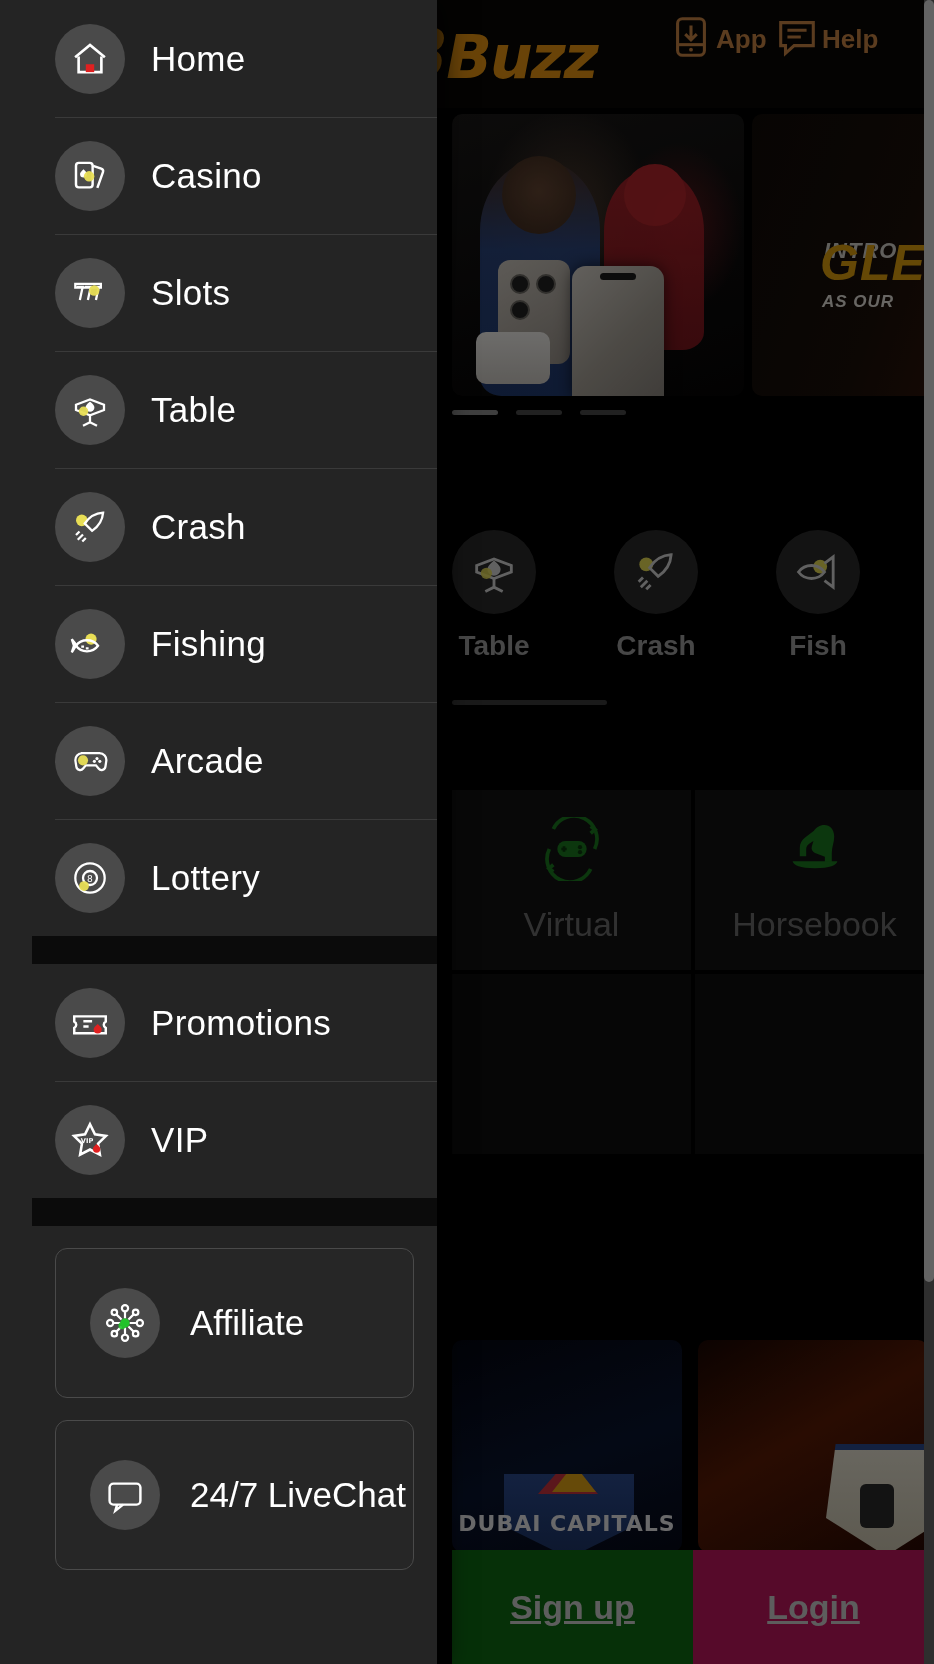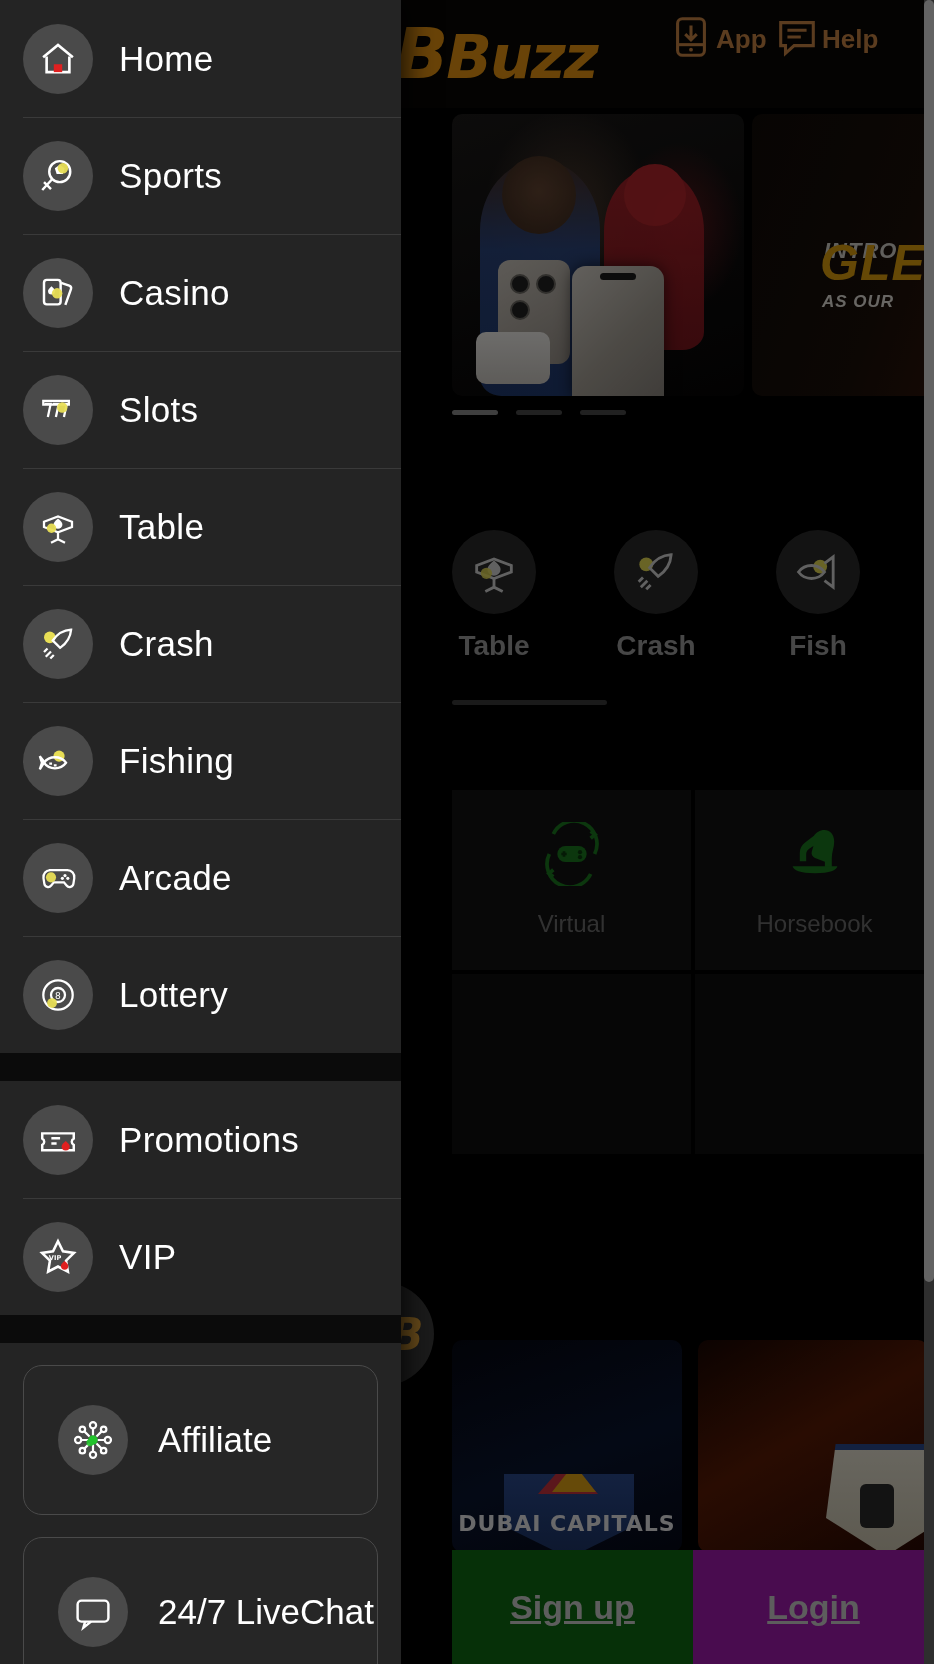--- a/index.html
+++ b/index.html
@@ -74,21 +74,21 @@
       display:flex; align-items:center; justify-content:center; }
   .cat .nm{ color:#9d9d9d; font-size:28px; font-weight:bold; white-space:nowrap; }
   .cat-scroll{ position:absolute; left:452px; top:700px; width:155px; height:5px;
       background:#3a3a3a; border-radius:3px; }
 
   
   .tiles{ position:absolute; left:452px; top:790px; width:482px;
       display:grid; grid-template-columns:1fr 1fr; gap:4px; }
   .tile{ height:180px; background:#121212; display:flex; flex-direction:column;
       align-items:center; justify-content:center; gap:20px; }
-  .tile .tl{ color:#6e6e6e; font-size:24px; }
+  .tile .tl{ color:#6e6e6e; font-size:34px; }
   .tile.blank{ background:#0e0e0e; }
 
   
   .ccards{ position:absolute; left:452px; top:1340px; width:490px; height:212px;
       display:flex; gap:16px; }
   .ccard{ width:230px; height:212px; border-radius:10px; overflow:hidden; position:relative; }
   .ccard.a{ background:linear-gradient(160deg,#050812 0%,#0b1530 55%,#050a18 100%); }
   .ccard.b{ background:linear-gradient(150deg,#1b0703 0%,#5c1c06 45%,#2a0a03 100%); }
   .dc-logo{ position:absolute; left:52px; bottom:-6px; width:130px; height:84px;
       background:linear-gradient(180deg,#2b4a8e,#1d3566);
@@ -112,41 +112,41 @@
       border-radius:50%; background:#3c3c3c; display:flex; align-items:center;
       justify-content:center; gap:1px; font-weight:bold; font-size:44px;
       font-style:italic; font-family:"DejaVu Sans",sans-serif; }
   .wb-badge .w{ color:#2FBF3B; } .wb-badge .b{ color:#E8A93C; }
 
   
   .actionbar{ position:absolute; left:452px; bottom:0; width:482px; height:114px; display:flex; }
   .act{ flex:1; display:flex; align-items:center; justify-content:center;
       color:#cfcfcf; font-size:34px; font-weight:bold;text-decoration:underline; }
   .act.signup{ background:#0E6B12; }
-  .act.login{ background:#a21caf; }
+  .act.login{ background:#be185d; }
 
   .dim{ position:absolute; inset:0; background:rgba(0,0,0,.55); }
 
   
-  #drawer{ position:absolute; left:0; top:0; width:401px; height:1664px;
+  #drawer{ position:absolute; left:0; top:0; width:437px; height:1664px;
       background:#242424; z-index:20; overflow:hidden;
-      box-shadow:6px 0 26px rgba(0,0,0,.75); }
+      box-shadow:6px 0 26px rgba(0,0,0,.75);padding-left:32px; }
   .sec{ background:#242424; }
   .gap{ height:28px; background:#0b0b0b; }
 
   .nav{ position:relative; height:117px; display:flex; align-items:center;
       padding-left:23px; gap:26px; }
   .nav + .nav:before{ content:""; position:absolute; left:23px; right:0; top:0;
       height:1px; background:#3a3a3a; }
   .ico{ width:70px; height:70px; min-width:70px; border-radius:50%;
       background:#4a4a4a; display:flex; align-items:center; justify-content:center; }
   .nav .txt{ color:#fff; font-size:35px; letter-spacing:.3px; }
 
   .cardwrap{ padding:22px 23px 0 23px; background:#242424; }
-  .card{ height:150px; border:1px solid #4a4a4a; border-radius:19px;
+  .card{ height:150px; border:1px solid #4a4a4a; border-radius:12px;
       display:flex; align-items:center; padding-left:34px; gap:30px; background:#262626; }
   .card .ico{ background:#4a4a4a; }
   .card .txt{ color:#fff; font-size:35px; }
 
   
   .sbar{ position:absolute; right:0; top:0; width:10px; height:1664px; background:#2e2e2e; z-index:21; }
   .sthumb{ position:absolute; right:0; top:0; width:10px; height:1282px;
       background:#636363; border-radius:5px; z-index:22; }
 </style>
 </head>
@@ -309,31 +309,20 @@
       <span class="ico">
         <svg width="42" height="42" viewBox="0 0 24 24" fill="none" stroke="#fff" stroke-width="1.5">
           <path d="M3.5 11L12 4l8.5 7"></path>
             <path d="M5.5 10.6V19.5h13V10.6"></path>
           <rect x="9.6" y="15" width="4.8" height="4.5" fill="#E02020" stroke="none"></rect>
         </svg>
       </span>
       <span class="txt">Home</span>
     </div>
 
-    <div class="nav">
-      <span class="ico">
-        <svg width="42" height="42" viewBox="0 0 24 24" fill="none" stroke="#fff" stroke-width="1.4">
-          <circle cx="13" cy="9.5" r="6"></circle>
-            <path d="M13 5.5l2.8 2-1 3.3h-3.6l-1-3.3z" fill="#fff" stroke="none"></path>
-          <circle cx="14.8" cy="7.6" r="3" fill="#E8DE55" stroke="none" opacity=".95"></circle>
-          <path d="M8.5 14L3 20M4 15.5l4 4"></path>
-        </svg>
-      </span>
-      <span class="txt">Sports</span>
-    </div>
 
     <div class="nav">
       <span class="ico">
         <svg width="42" height="42" viewBox="0 0 24 24" fill="none" stroke="#fff" stroke-width="1.4">
           <rect x="4" y="4.5" width="9.5" height="14" rx="1.6"></rect>
           <path d="M13.8 6.2l4.6 1.6a1.6 1.6 0 011 2l-3.2 9"></path>
           <path d="M8.3 8.2c-1.3 1.2-2 1.9-2 2.7a2 2 0 104 0c0-.8-.7-1.5-2-2.7z" fill="#fff" stroke="none"></path>
           <circle cx="11.5" cy="12.2" r="3" fill="#E8DE55" stroke="none" opacity=".95"></circle>
         </svg>
       </span>

